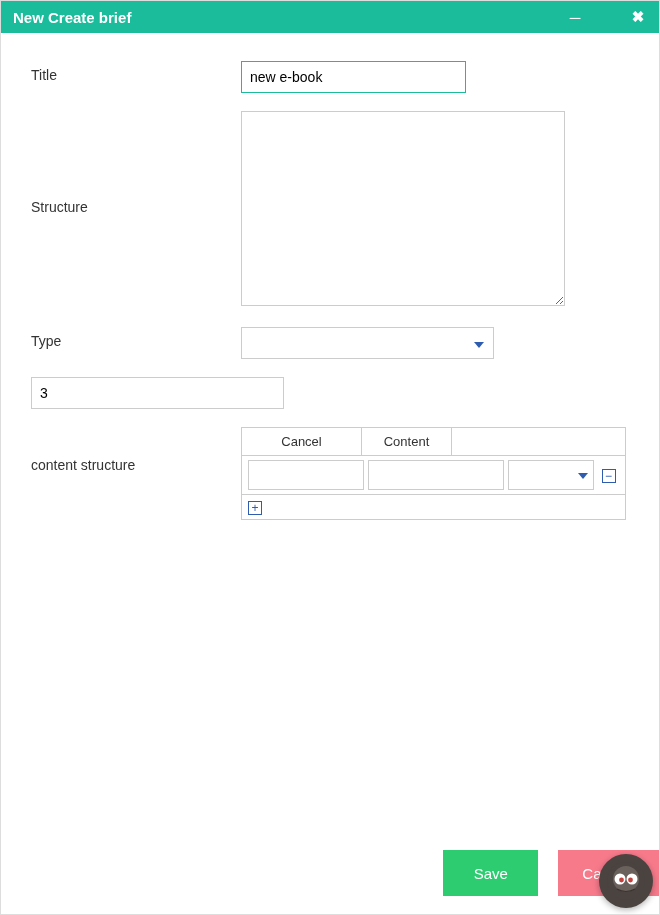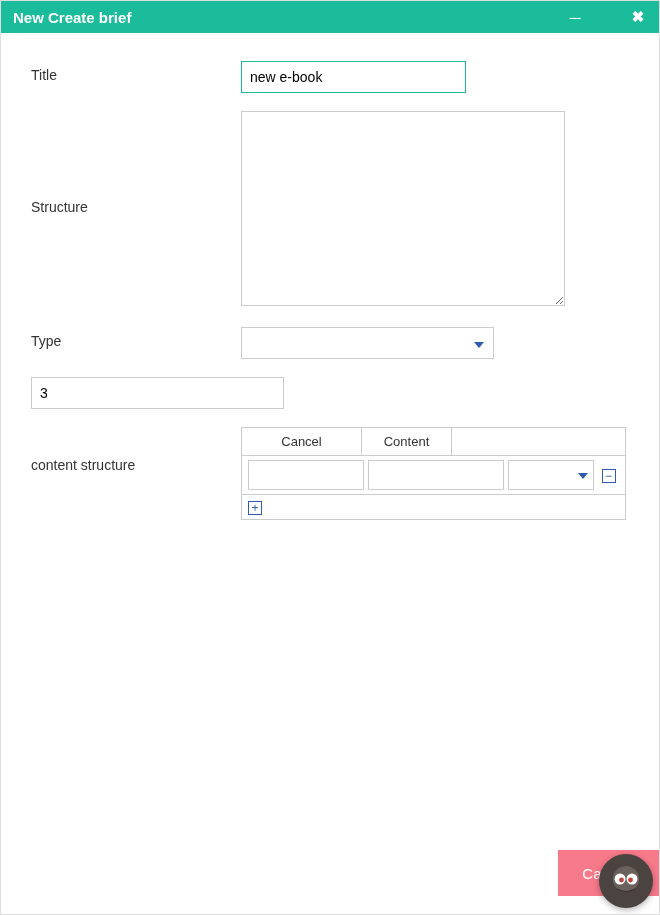--- a/index.html
+++ b/index.html
@@ -272,20 +272,21 @@
         <div class="grid-foot">
           <span class="icon-box">+</span>
         </div>
       </div>
     </div>
   </div>
 
 </div>
 
 <div class="footer">
+  <button class="btn btn-save">Save</button>
   <button class="btn btn-cancel">Cancel</button>
 </div>
 
 <div class="avatar">
   <svg viewBox="0 0 40 40">
     <circle cx="20" cy="20" r="19" fill="#4a4340"></circle>
     <circle cx="20" cy="18" r="13" fill="#6b615c"></circle>
     <circle cx="14" cy="18" r="5.5" fill="#fff"></circle>
     <circle cx="26" cy="18" r="5.5" fill="#fff"></circle>
     <circle cx="15.5" cy="19" r="2.4" fill="#c0433f"></circle>

